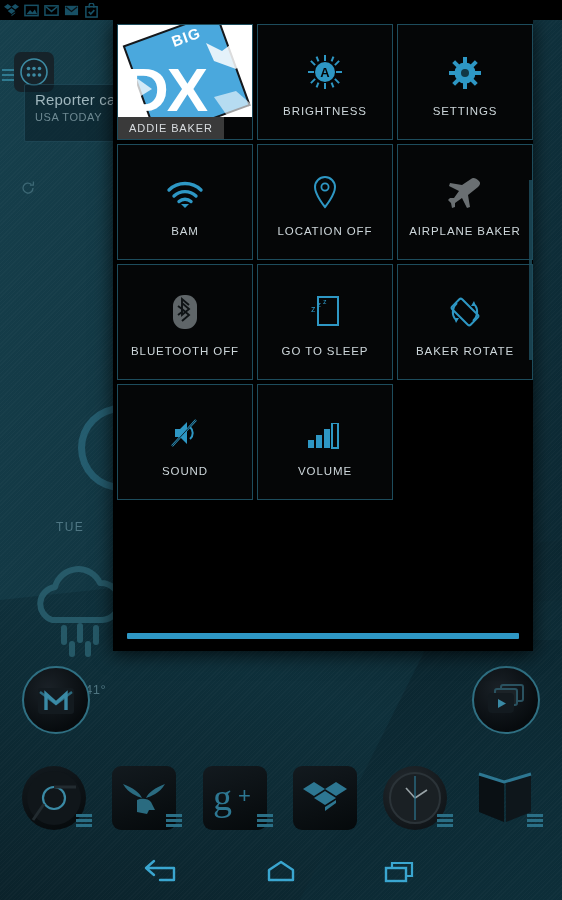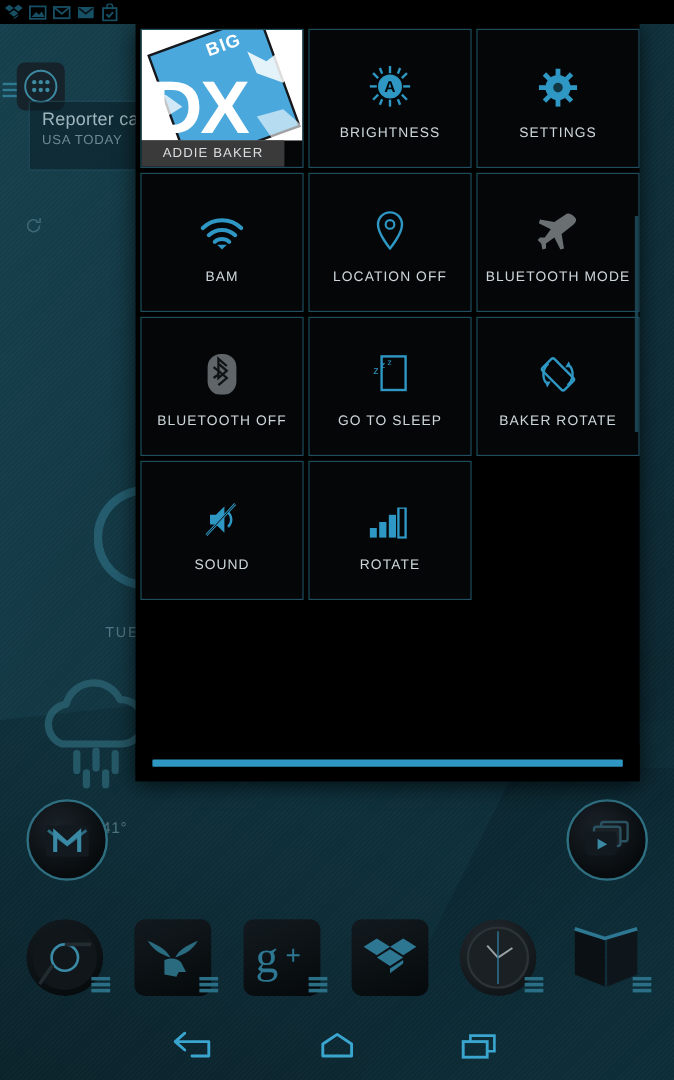--- a/index.html
+++ b/index.html
@@ -73,21 +73,21 @@
 
   #weather-widget{ position:absolute; left:0; top:160px; width:180px; height:400px; }
   #wx-refresh{ position:absolute; left:20px; top:20px; width:16px; height:16px; opacity:.55; }
   #wx-ring{
     position:absolute; left:78px; top:245px; width:86px; height:86px;
     border:7px solid rgba(43,104,125,.75); border-radius:50%;
     border-right-color:rgba(43,104,125,.2);
   }
   #wx-day{
     position:absolute; left:56px; top:360px; width:60px;
-    color:#4f7784; font-size:12px; letter-spacing:1.4px; text-align:right;
+    color:#4f7784; font-size:12px; letter-spacing:1.4px; text-align:left;
   }
   #wx-cloud{ position:absolute; left:22px; top:398px; width:112px; height:100px; opacity:.85;}
   #wx-temp{
     position:absolute; left:38px; top:522px; width:90px;
     color:#4d737f; font-size:13px; text-align:center; letter-spacing:.5px;
   }
 
   .round-widget{
     position:absolute; width:68px; height:68px; border-radius:50%;
     background:radial-gradient(circle at 38% 32%,#1a2127,#070b0e 72%);
@@ -152,21 +152,21 @@
   #qs-user{
     width:136px; height:116px; margin:2px;
     background:#050607; border:1px solid #1d4c5c;
     position:relative; overflow:hidden;
   }
   #user-photo{
     position:absolute; left:0; top:0; width:134px; height:92px;
     background:#ffffff; overflow:hidden;
   }
   #user-name-bar{
-    position:absolute; left:0; bottom:0; width:119px; height:22px;
+    position:absolute; left:0; bottom:0; width:106px; height:22px;
     background:#3a3a3a;
     display:flex; align-items:center; justify-content:center;
   }
   #user-name{
     color:#d9dde0; font-size:11px; letter-spacing:.9px;
   }
 
   #qs-handle-area{
     position:absolute; left:0; bottom:0; width:420px; height:31px;
     background:#000; display:flex; align-items:center; justify-content:center;
@@ -478,21 +478,21 @@
       <div class="qs-label">LOCATION OFF</div>
     </div>
 
 
     <div class="qs-tile">
       <div class="qs-icon">
         <svg width="34" height="32" viewBox="0 0 34 32">
           <path d="M31 4 C33 6 32 8 30 10 L20 18 L22 30 L19 31 L14 21 L7 26 L7 30 L4 31 L3 26 L0 23 L2 21 L6 21 L11 14 L1 9 L2 6 L14 8 L23 2 C25 0 28 1 31 4 Z" fill="#6a6f72"></path>
         </svg>
       </div>
-      <div class="qs-label">BLUETOOTH MODE</div>
+      <div class="qs-label">AIRPLANE BAKER</div>
     </div>
 
     <div class="qs-tile">
       <div class="qs-icon">
         <svg width="26" height="34" viewBox="0 0 26 34">
           <rect x="1" y="0" width="24" height="34" rx="11" fill="#5f6568"></rect>
           <path d="M10 8 L17 14 L10 20 L10 4 L17 10" fill="none" stroke="#0f1315" stroke-width="1.9"></path>
           <path d="M10 26 L17 20 L10 14" fill="none" stroke="#0f1315" stroke-width="1.9"></path>
           <path d="M6 11 L10 14 M6 20 L10 17" stroke="#0f1315" stroke-width="1.9" fill="none"></path>
         </svg>
@@ -543,21 +543,21 @@
 
     <div class="qs-tile">
       <div class="qs-icon">
         <svg width="34" height="26" viewBox="0 0 34 26">
           <rect x="0" y="17" width="6" height="8" fill="#2e97c4"></rect>
           <rect x="8" y="12" width="6" height="13" fill="#2e97c4"></rect>
           <rect x="16" y="6" width="6" height="19" fill="#2e97c4"></rect>
           <rect x="24" y="0" width="6" height="25" fill="none" stroke="#2e97c4" stroke-width="2"></rect>
         </svg>
       </div>
-      <div class="qs-label">ROTATE</div>
+      <div class="qs-label">VOLUME</div>
     </div>
 
   </div>
 
   <div id="qs-scrollbar"></div>
 
   <div id="qs-handle-area">
     <div id="qs-handle"></div>
   </div>
 </div>

